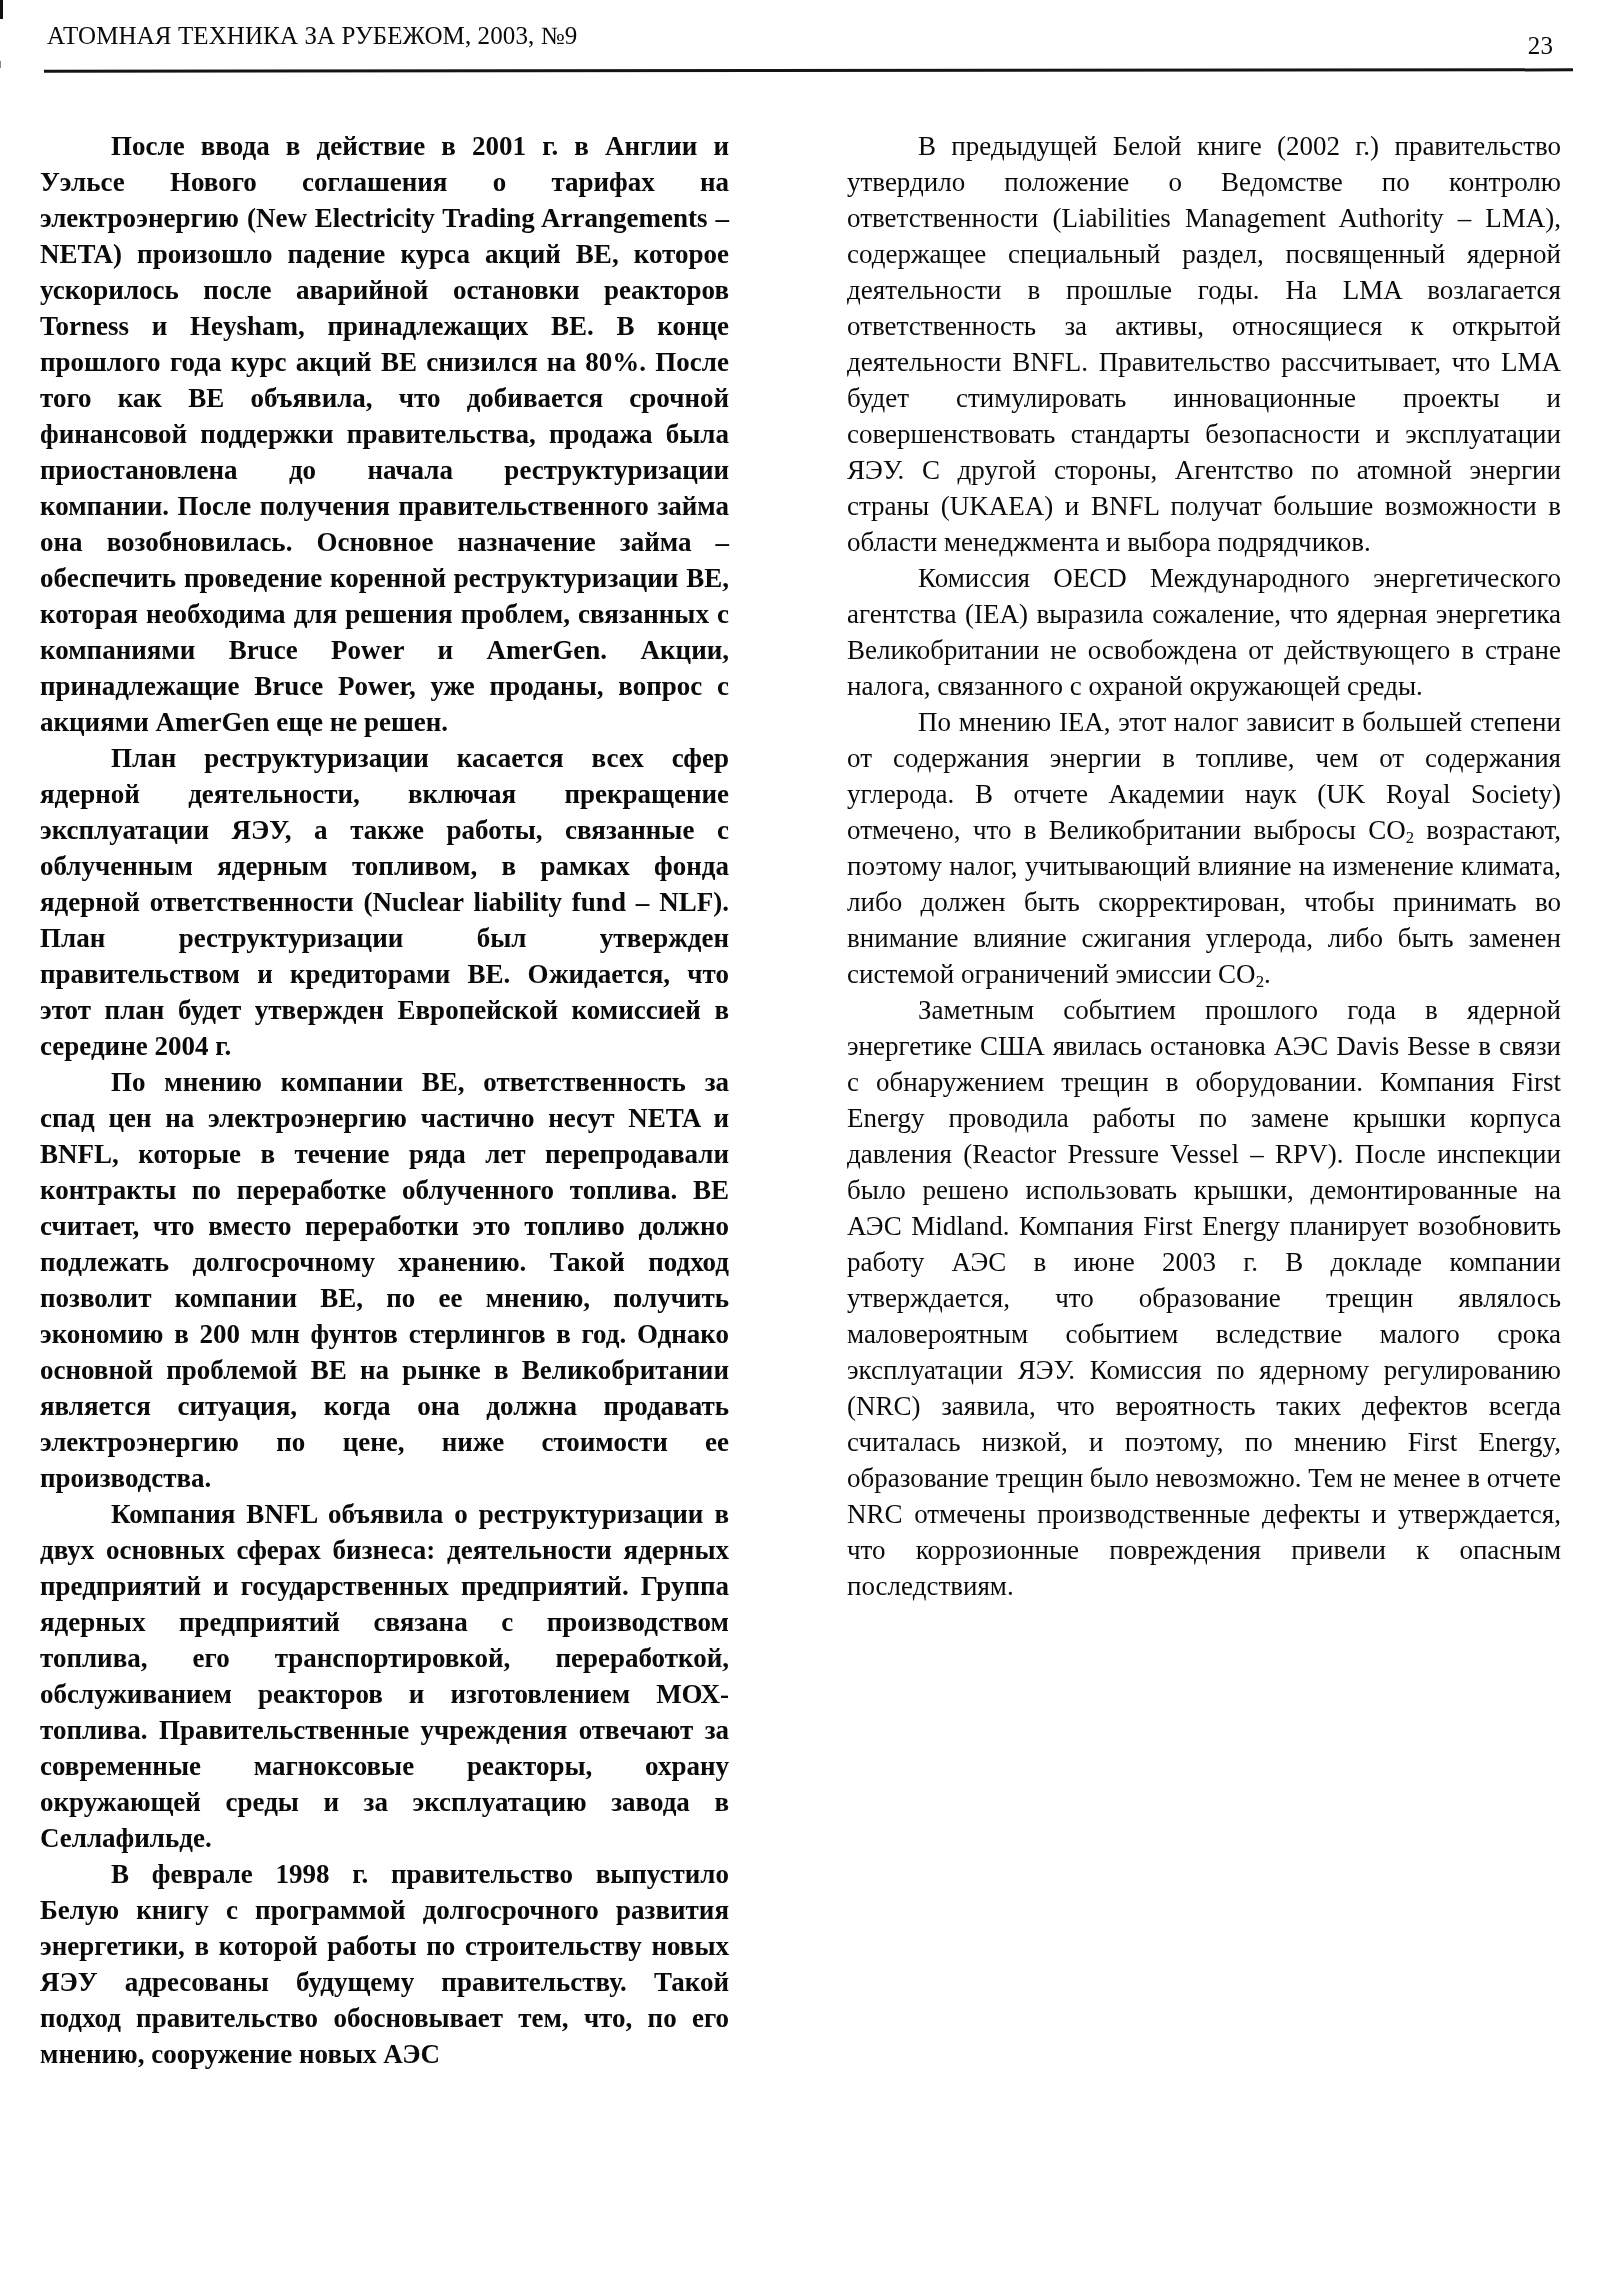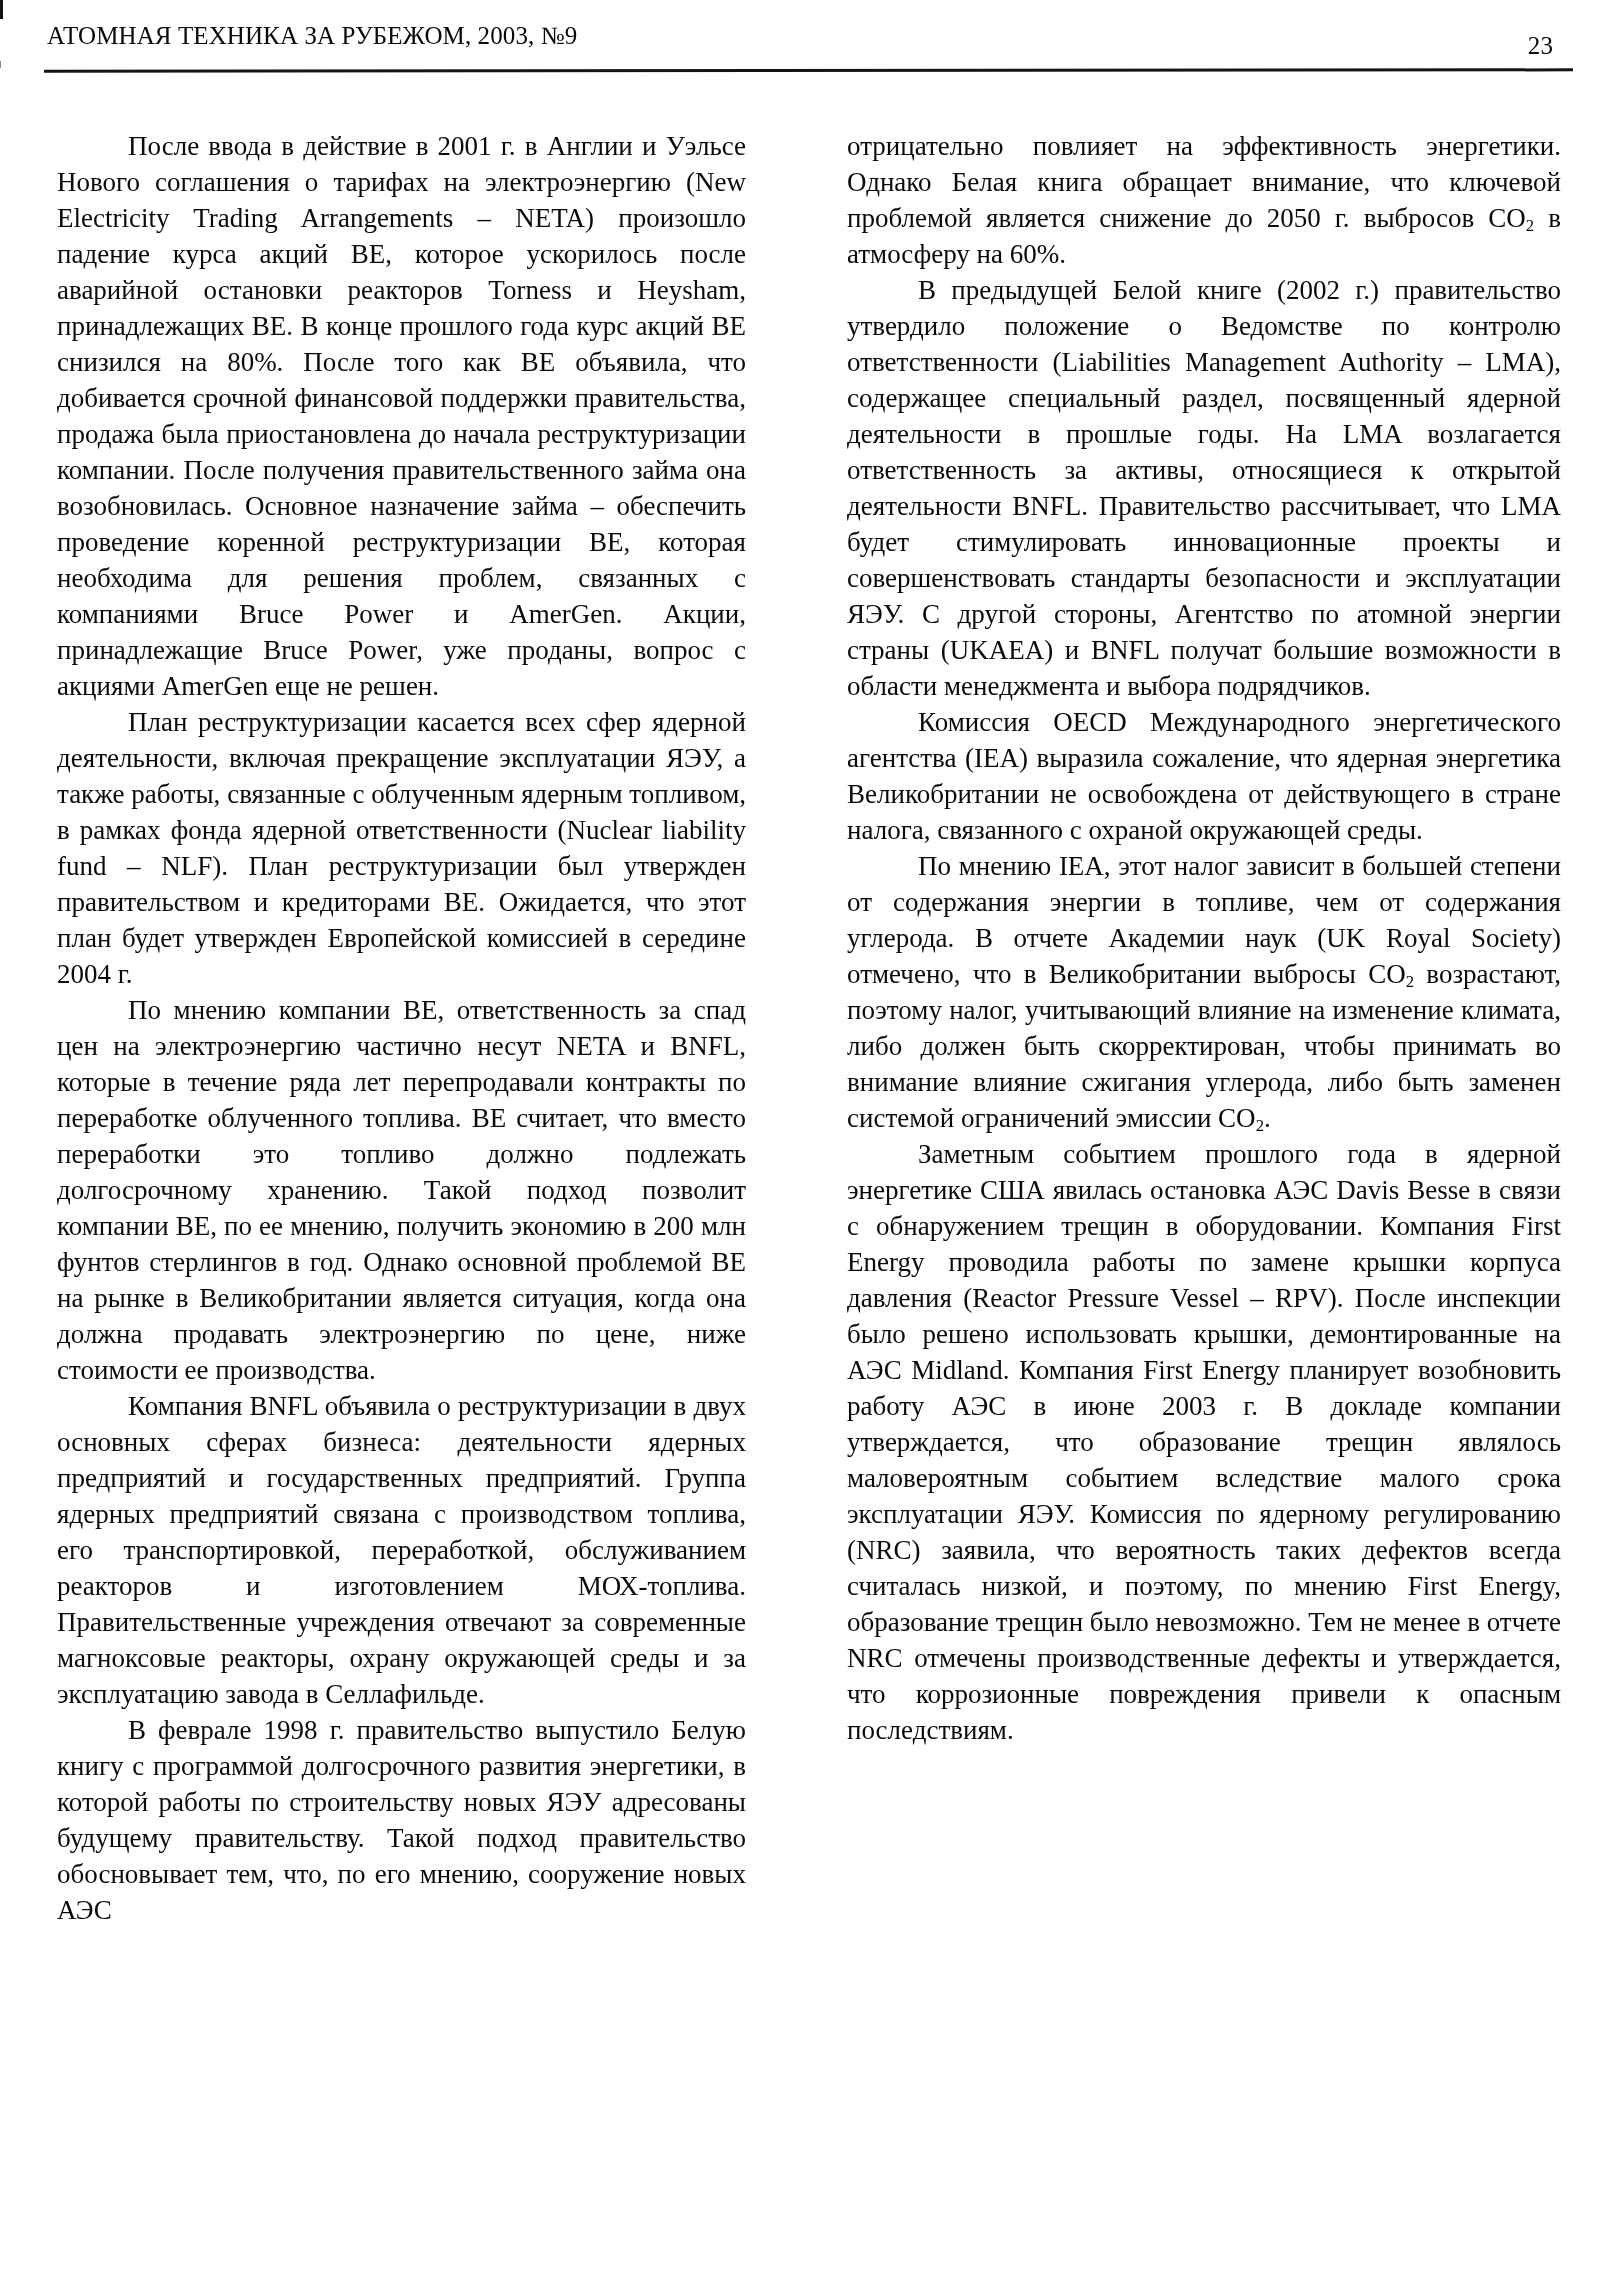--- a/index.html
+++ b/index.html
@@ -20,21 +20,21 @@
   .running-head .pageno { position: absolute; right: 8px; top: 0; margin-top: 10px; }
   .head-rule {
     position: absolute; left: 44px; width: 1529px; top: 69px; height: 2.7px;
     background: #141414; transform: skewY(-0.05deg);
   }
 
   .column {
     position: absolute; top: 128px;
     font-size: 27px; line-height: 36px; text-align: justify;
   }
-  .col-left  { left: 57px;  width: 689px; }
+  .col-left  { left: 40px;  width: 689px; font-weight: bold; }
   .col-right { left: 847px; width: 714px; }
   .column p { margin: 0; text-indent: 71px; hyphens: manual; }
   .column p.cont { text-indent: 0; }
   .section-heading {
     margin: 36px 0 0 0; padding-left: 71px; font-weight: bold;
     font-size: 27px; line-height: 36px; height: 36px;
   }
   .section-heading + p { margin-top: 0; font-style: italic; }
   sub { font-size: 0.62em; line-height: 0; vertical-align: -0.25em; }
 </style>
@@ -53,20 +53,19 @@
 
   <div class="column col-left">
     <p>После ввода в действие в 2001 г. в Англии и Уэльсе Нового соглашения о тарифах на электроэнергию (New Electricity Trading Arrangements – NETA) произошло падение курса акций BE, которое ускорилось после аварийной остановки реакторов Torness и Heysham, принадлежащих BE. В конце прошлого года курс акций BE снизился на 80%. После того как BE объявила, что добивается срочной финансовой поддержки правительства, продажа была приостановлена до начала реструктуризации компании. После получения правительственного займа она возобновилась. Основное назначение займа – обеспечить проведение коренной реструктуризации BE, которая необходима для решения проблем, связанных с компаниями Bruce Power и AmerGen. Акции, принадлежащие Bruce Power, уже проданы, вопрос с акциями AmerGen еще не решен.</p>
     <p>План реструктуризации касается всех сфер ядерной деятельности, включая прекращение эксплуатации ЯЭУ, а также работы, связанные с облученным ядерным топливом, в рамках фонда ядерной ответственности (Nuclear liability fund – NLF). План реструктуризации был утвержден правительством и кредиторами BE. Ожидается, что этот план будет утвержден Европейской комиссией в середине 2004 г.</p>
     <p>По мнению компании BE, ответственность за спад цен на электроэнергию частично несут NETA и BNFL, которые в течение ряда лет перепродавали контракты по переработке облученного топлива. BE считает, что вместо переработки это топливо должно подлежать долгосрочному хранению. Такой подход позволит компании BE, по ее мнению, получить экономию в 200 млн фунтов стерлингов в год. Однако основной проблемой BE на рынке в Великобритании является ситуация, когда она должна продавать электроэнергию по цене, ниже стоимости ее производства.</p>
     <p>Компания BNFL объявила о реструктуризации в двух основных сферах бизнеса: деятельности ядерных предприятий и государственных предприятий. Группа ядерных предприятий связана с производством топлива, его транспортировкой, переработкой, обслуживанием реакторов и изготовлением МОХ-топлива. Правительственные учреждения отвечают за современные магноксовые реакторы, охрану окружающей среды и за эксплуатацию завода в Селлафильде.</p>
     <p>В феврале 1998 г. правительство выпустило Белую книгу с программой долгосрочного развития энергетики, в которой работы по строительству новых ЯЭУ адресованы будущему правительству. Такой подход правительство обосновывает тем, что, по его мнению, сооружение новых АЭС</p>
   </div>
 
   <div class="column col-right">
-    <p class="cont">отрицательно повлияет на эффективность энергетики. Однако Белая книга обращает внимание, что ключевой проблемой является снижение до 2050 г. выбросов CO<sub>2</sub> в атмосферу на 60%.</p>
     <p>В предыдущей Белой книге (2002 г.) правительство утвердило положение о Ведомстве по контролю ответственности (Liabilities Management Authority – LMA), содержащее специальный раздел, посвященный ядерной деятельности в прошлые годы. На LMA возлагается ответственность за активы, относящиеся к открытой деятельности BNFL. Правительство рассчитывает, что LMA будет стимулировать инновационные проекты и совершенствовать стандарты безопасности и эксплуатации ЯЭУ. С другой стороны, Агентство по атомной энергии страны (UKAEA) и BNFL получат большие возможности в области менеджмента и выбора подрядчиков.</p>
     <p>Комиссия OECD Международного энергетического агентства (IEA) выразила сожаление, что ядерная энергетика Великобритании не освобождена от действующего в стране налога, связанного с охраной окружающей среды.</p>
     <p>По мнению IEA, этот налог зависит в большей степени от содержания энергии в топливе, чем от содержания углерода. В отчете Академии наук (UK Royal Society) отмечено, что в Великобритании выбросы CO<sub>2</sub> возрастают, поэтому налог, учитывающий влияние на изменение климата, либо должен быть скорректирован, чтобы принимать во внимание влияние сжигания углерода, либо быть заменен системой ограничений эмиссии CO<sub>2</sub>.</p>
     <p>Заметным событием прошлого года в ядерной энергетике США явилась остановка АЭС Davis Besse в связи с обнаружением трещин в оборудовании. Компания First Energy проводила работы по замене крышки корпуса давления (Reactor Pressure Vessel – RPV). После инспекции было решено использовать крышки, демонтированные на АЭС Midland. Компания First Energy планирует возобновить работу АЭС в июне 2003 г. В докладе компании утверждается, что образование трещин являлось маловероятным событием вследствие малого срока эксплуатации ЯЭУ. Комиссия по ядерному регулированию (NRC) заявила, что вероятность таких дефектов всегда считалась низкой, и поэтому, по мнению First Energy, образование трещин было невозможно. Тем не менее в отчете NRC отмечены производственные дефекты и утверждается, что коррозионные повреждения привели к опасным последствиям.</p>
   </div>
 </div>
 
 
 </body></html>

